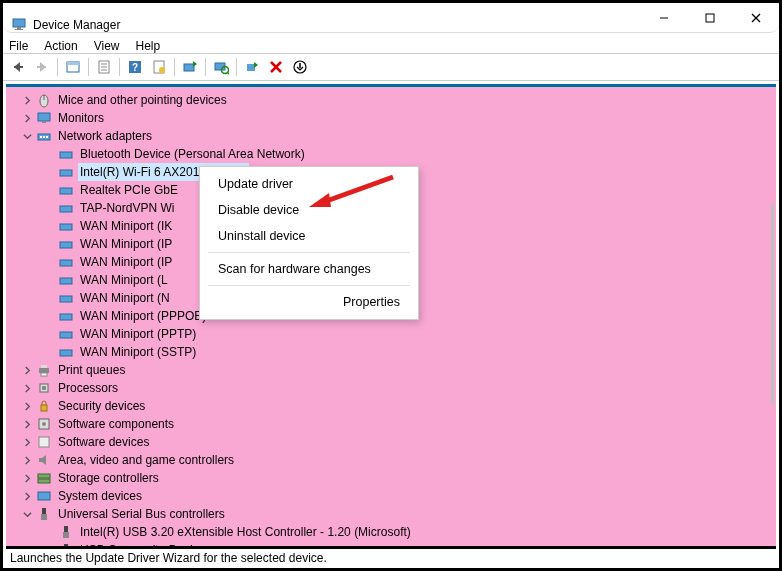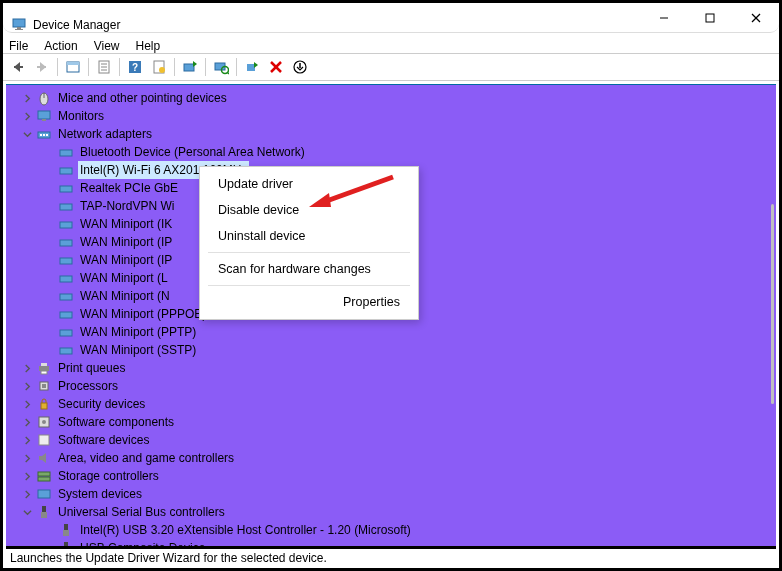--- a/index.html
+++ b/index.html
@@ -18,21 +18,21 @@
   .menubar { height:20px; display:flex; align-items:flex-end; padding:0 6px; font-size:12px; gap:16px; }
   .menubar span { cursor:default; }
   
   
   .toolbar { height:28px; border-top:1px solid #ccc; border-bottom:1px solid #ccc; display:flex; align-items:center; padding:0 4px; gap:2px;}
   .tbtn { width:22px; height:22px; display:flex; align-items:center; justify-content:center; border:1px solid transparent;}
   .tsep { width:1px; height:18px; background:#ccc; margin:0 2px;}
   .tbtn svg { width:16px; height:16px; }
   
   
-  .content { position:absolute; top:81px; left:3px; right:3px; bottom:22px; overflow:hidden; background:#8b5cf6; border-top:1px solid #0369a1;}
+  .content { position:absolute; top:81px; left:3px; right:3px; bottom:22px; overflow:hidden; background:#f9a8d4; border-top:3px solid #0369a1;}
   .tree { padding:4px 0 4px 14px; font-size:12px; line-height:18px;}
   .row { display:flex; align-items:center; height:18px; white-space:nowrap; position:relative;}
   .expander { width:14px; height:14px; display:flex; align-items:center; justify-content:center; margin-right:0px; flex-shrink:0;}
   .expander svg { width:9px; height:9px; stroke:#555; fill:none; stroke-width:1.5;}
   .nodeicon { width:16px; height:16px; margin:0 4px 0 2px; flex-shrink:0;}
   .indent2 { padding-left:36px; }
   .label { padding:0 2px; }
   .selected .label { background:#cce8ff; }
   
   

